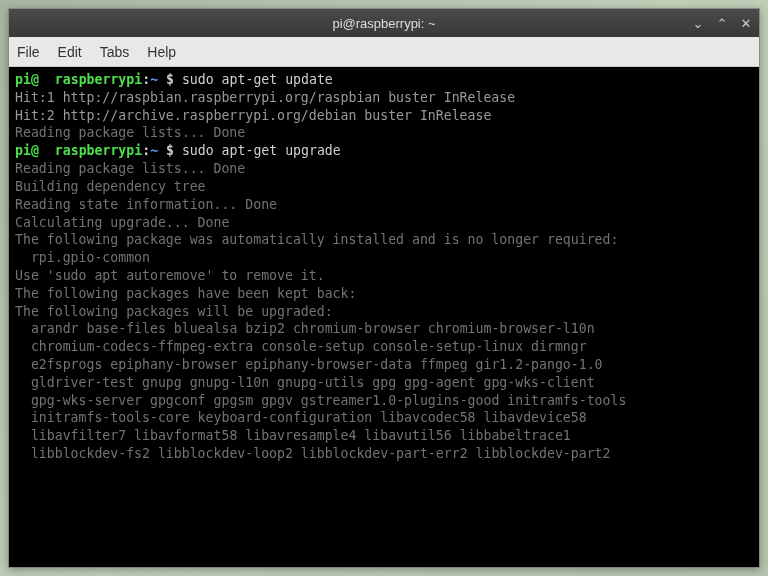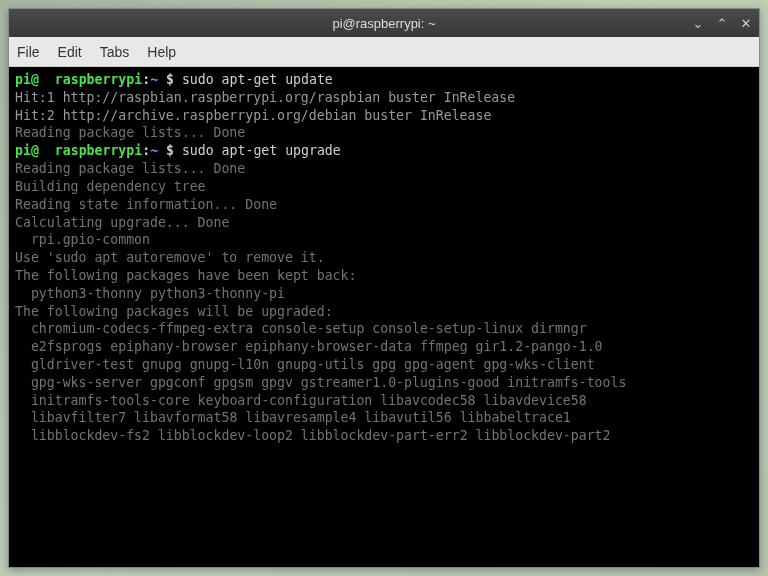--- a/index.html
+++ b/index.html
@@ -112,25 +112,26 @@
   <div class="terminal">
     <div class="line"><span class="prompt-user">pi</span><span class="prompt-user">@</span><span class="prompt-host">raspberrypi</span><span class="prompt-colon">:</span><span class="prompt-path">~</span><span class="prompt-dollar"> $ </span><span class="cmd">sudo apt-get update</span></div>
     <div class="line out-gray">Hit:1 http://raspbian.raspberrypi.org/raspbian buster InRelease</div>
     <div class="line out-gray">Hit:2 http://archive.raspberrypi.org/debian buster InRelease</div>
     <div class="line out-white">Reading package lists... Done</div>
     <div class="line"><span class="prompt-user">pi</span><span class="prompt-user">@</span><span class="prompt-host">raspberrypi</span><span class="prompt-colon">:</span><span class="prompt-path">~</span><span class="prompt-dollar"> $ </span><span class="cmd">sudo apt-get upgrade</span></div>
     <div class="line out-white">Reading package lists... Done</div>
     <div class="line out-white">Building dependency tree</div>
     <div class="line out-white">Reading state information... Done</div>
     <div class="line out-white">Calculating upgrade... Done</div>
+    <div class="line out-white">The following package was automatically installed and is no longer required:</div>
     <div class="line out-white">  rpi.gpio-common</div>
     <div class="line out-white">Use 'sudo apt autoremove' to remove it.</div>
     <div class="line out-white">The following packages have been kept back:</div>
-    <div class="line out-white">  python3-thonny python3-thonny-pi</div>
     <div class="line out-white">The following packages will be upgraded:</div>
+    <div class="line out-white">  arandr base-files bluealsa bzip2 chromium-browser chromium-browser-l10n</div>
     <div class="line out-white">  chromium-codecs-ffmpeg-extra console-setup console-setup-linux dirmngr</div>
     <div class="line out-white">  e2fsprogs epiphany-browser epiphany-browser-data ffmpeg gir1.2-pango-1.0</div>
     <div class="line out-white">  gldriver-test gnupg gnupg-l10n gnupg-utils gpg gpg-agent gpg-wks-client</div>
     <div class="line out-white">  gpg-wks-server gpgconf gpgsm gpgv gstreamer1.0-plugins-good initramfs-tools</div>
     <div class="line out-white">  initramfs-tools-core keyboard-configuration libavcodec58 libavdevice58</div>
     <div class="line out-white">  libavfilter7 libavformat58 libavresample4 libavutil56 libbabeltrace1</div>
     <div class="line out-white">  libblockdev-fs2 libblockdev-loop2 libblockdev-part-err2 libblockdev-part2</div>
   </div>
 </div>
 

